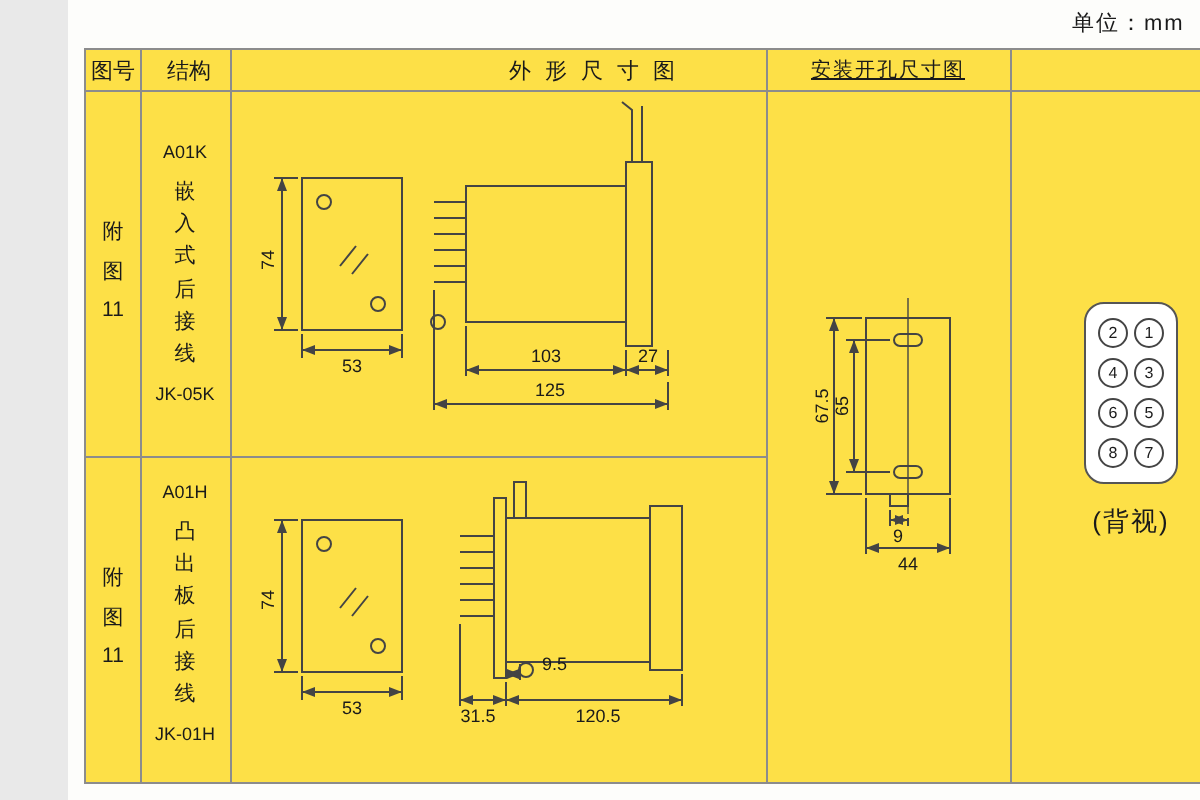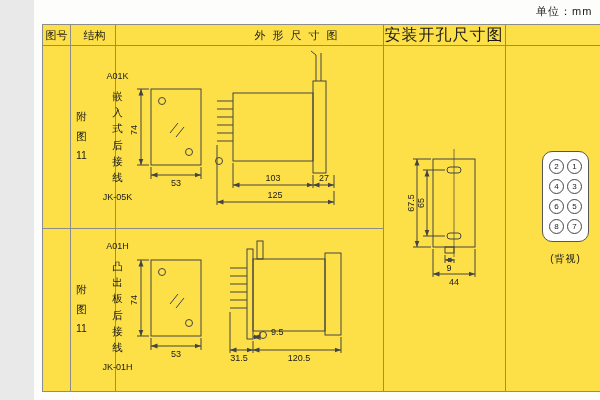--- a/index.html
+++ b/index.html
@@ -8,32 +8,32 @@
     position:relative;width:600px;height:400px;background:#fdfdfb;overflow:hidden;
     font-family:"Liberation Sans","DejaVu Sans",sans-serif;color:#1a1a1a;margin-left:34px;
   }
   .unit{position:absolute;left:502px;top:4px;font-size:11px;letter-spacing:1px;}
   .dtable{position:absolute;left:8px;top:24px;width:583px;height:366px;border:1px solid #8c8c8c;background:#fde047;}
   .vline{position:absolute;top:0;bottom:0;width:1px;background:#8c8c8c;}
   .hline{position:absolute;height:1px;background:#8c8c8c;}
   .th{position:absolute;top:0;height:20px;display:flex;align-items:center;justify-content:center;font-size:11px;}
   .ls6{letter-spacing:7px;text-indent:7px;padding-left:47px;}
   .ls2{letter-spacing:2px;text-indent:2px;}
-  .ls1{letter-spacing:1px;font-size:16px;}
-  .vcell{position:absolute;display:flex;flex-direction:column;align-items:center;justify-content:center;gap:7px;padding-left:25px;}
+  .ls1{letter-spacing:1px;font-size:10px;text-decoration:underline;}
+  .vcell{position:absolute;display:flex;flex-direction:column;align-items:center;justify-content:center;gap:7px;}
   .pre{white-space:pre-line;text-align:center;}
   .figtext{font-size:10.5px;line-height:1.9;}
   .structchars{font-size:10.5px;line-height:1.55;}
   .model{font-size:9px;white-space:nowrap;}
   svg{position:absolute;display:block;}
   svg text{font-family:"Liberation Sans","DejaVu Sans",sans-serif;}
   .terminal-cell{position:absolute;left:462px;top:20px;width:121px;height:346px;display:flex;flex-direction:column;align-items:center;}
   .terminal-box{margin-top:106px;border:1px solid #555;border-radius:10px;padding:7px 6px;display:grid;grid-template-columns:repeat(2,15px);column-gap:3px;row-gap:5px;background:#fff;}
   .terminal-circle{width:13px;height:13px;border:1px solid #444;border-radius:50%;font-size:8px;line-height:13px;text-align:center;}
-  .terminal-note{margin-top:10px;font-size:10px;letter-spacing:1px;}
+  .terminal-note{margin-top:10px;font-size:13px;letter-spacing:1px;}
 </style>
 </head>
 <body>
 
 <div class="screen">
 
   <div class="unit">单位：mm</div>
 
   <div class="dtable">
 

